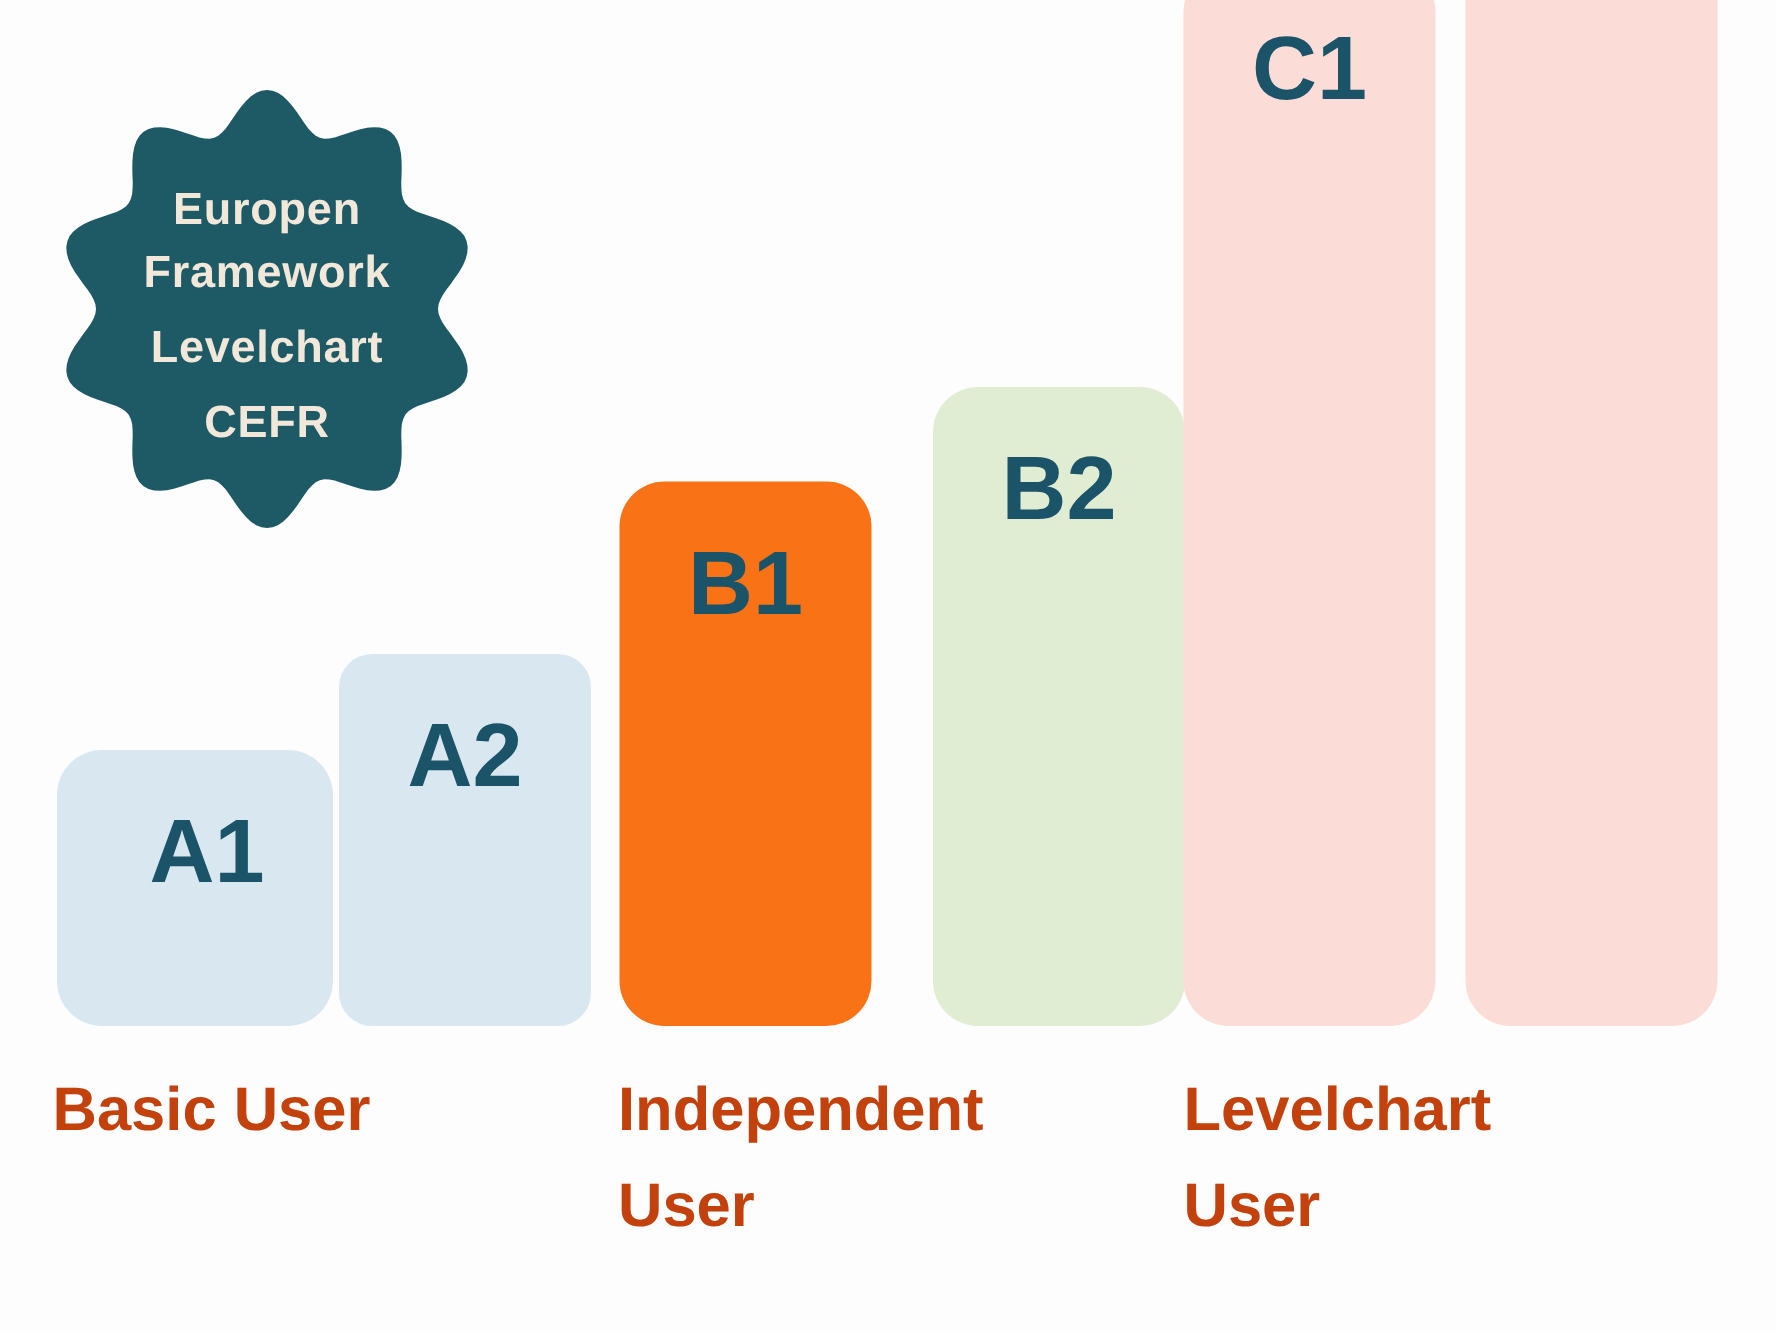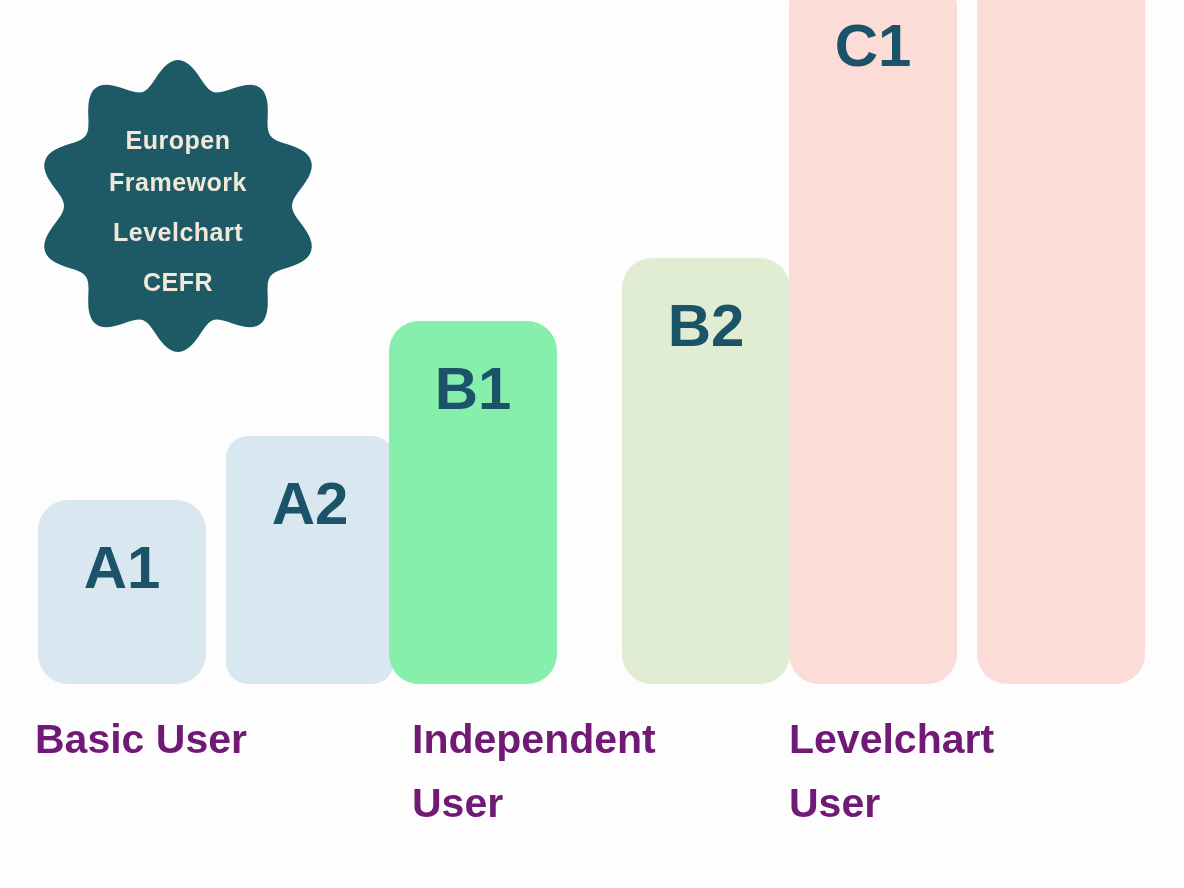--- a/index.html
+++ b/index.html
@@ -25,21 +25,21 @@
     height: 292px;
   }
   .badge svg { position: absolute; left: 0; top: 0; }
   .badge-line {
     position: absolute;
     left: 0;
     width: 100%;
     text-align: center;
     color: #f2e8da;
     font-weight: 700;
-    font-size: 25px;
+    font-size: 30px;
     line-height: 30px;
     letter-spacing: 0.5px;
   }
   .badge-line.l1 { top: 65px; }
   .badge-line.l2 { top: 107px; }
   .badge-line.l3 { top: 157px; }
   .badge-line.l4 { top: 207px; }
 
   
   .bar {
@@ -52,30 +52,30 @@
   .bar .bar-label {
     display: inline-block;
     margin-top: 38px;
     color: #1b5369;
     font-weight: 700;
     font-size: 60px;
     line-height: 1;
   }
   .bar.pos-0 { left: 38px;  background: #d9e7f1; }
   .bar.pos-1 { left: 226px; background: #d9e7f1; }
-  .bar.pos-2 { left: 389px; background: #86efac; text-align: center; }
+  .bar.pos-2 { left: 413px; background: #f97316; text-align: center; }
   .bar.pos-3 { left: 601px; background: #e0edd3; }
   .bar.pos-4 { left: 789px; background: #fcdcd6; }
   .bar.pos-5 { left: 977px; background: #fcdcd6; }
 
   
   .group-label {
     position: absolute;
     top: 707px;
-    color: #701a75;
+    color: #c2410c;
     font-weight: 700;
     font-size: 41px;
     line-height: 64px;
   }
   .group-label.g0 { left: 35px;  width: 330px; }
   .group-label.g1 { left: 412px; width: 310px; }
   .group-label.g2 { left: 789px; width: 280px; }
 </style>
 </head>
 <body>
@@ -85,21 +85,21 @@
   <div class="badge">
     <svg width="280" height="292" viewBox="0 0 280 292">
       <path id="badge-path" d="M254.0 146.0L254.4 149.2L255.6 152.4L257.4 155.7L259.8 159.2L262.6 162.9L265.4 166.8L268.2 170.9L270.6 175.0L272.4 179.2L273.5 183.3L273.8 187.3L273.1 191.1L271.6 194.6L269.1 197.7L265.8 200.4L262.0 202.7L257.7 204.7L253.2 206.4L248.7 207.9L244.4 209.3L240.4 210.7L237.1 212.3L234.3 214.2L232.2 216.5L230.8 219.3L229.9 222.6L229.6 226.4L229.5 230.6L229.7 235.2L229.8 240.0L229.7 244.9L229.3 249.7L228.4 254.1L227.0 258.1L225.0 261.5L222.3 264.1L219.0 266.0L215.3 267.0L211.2 267.2L206.8 266.8L202.2 265.8L197.7 264.5L193.2 263.0L189.0 261.6L185.1 260.4L181.5 259.7L178.2 259.5L175.2 260.1L172.5 261.5L170.0 263.6L167.5 266.4L165.1 269.7L162.5 273.5L159.9 277.4L157.0 281.2L154.0 284.7L150.7 287.8L147.2 290.1L143.7 291.5L140.0 292.0L136.3 291.5L132.8 290.1L129.3 287.8L126.0 284.7L123.0 281.2L120.1 277.4L117.5 273.5L114.9 269.7L112.5 266.4L110.0 263.6L107.5 261.5L104.8 260.1L101.8 259.5L98.5 259.7L94.9 260.4L91.0 261.6L86.8 263.0L82.3 264.5L77.8 265.8L73.3 266.8L68.8 267.2L64.7 267.0L61.0 266.0L57.7 264.1L55.0 261.5L53.0 258.1L51.6 254.1L50.7 249.7L50.3 244.9L50.2 240.0L50.3 235.2L50.5 230.6L50.4 226.4L50.1 222.6L49.2 219.3L47.8 216.5L45.7 214.2L42.9 212.3L39.6 210.7L35.6 209.3L31.3 207.9L26.8 206.4L22.3 204.7L18.0 202.7L14.2 200.4L10.9 197.7L8.4 194.6L6.9 191.1L6.2 187.3L6.5 183.3L7.6 179.2L9.4 175.0L11.8 170.9L14.6 166.8L17.4 162.9L20.2 159.2L22.6 155.7L24.4 152.4L25.6 149.2L26.0 146.0L25.6 142.8L24.4 139.6L22.6 136.3L20.2 132.8L17.4 129.1L14.6 125.2L11.8 121.1L9.4 117.0L7.6 112.8L6.5 108.7L6.2 104.7L6.9 100.9L8.4 97.4L10.9 94.3L14.2 91.6L18.0 89.3L22.3 87.3L26.8 85.6L31.3 84.1L35.6 82.7L39.6 81.3L42.9 79.7L45.7 77.8L47.8 75.5L49.2 72.7L50.1 69.4L50.4 65.6L50.5 61.4L50.3 56.8L50.2 52.0L50.3 47.1L50.7 42.3L51.6 37.9L53.0 33.9L55.0 30.5L57.7 27.9L61.0 26.0L64.7 25.0L68.8 24.8L73.2 25.2L77.8 26.2L82.3 27.5L86.8 29.0L91.0 30.4L94.9 31.6L98.5 32.3L101.8 32.5L104.8 31.9L107.5 30.5L110.0 28.4L112.5 25.6L114.9 22.3L117.5 18.5L120.1 14.6L123.0 10.8L126.0 7.3L129.3 4.2L132.8 1.9L136.3 0.5L140.0 0.0L143.7 0.5L147.2 1.9L150.7 4.2L154.0 7.3L157.0 10.8L159.9 14.6L162.5 18.5L165.1 22.3L167.5 25.6L170.0 28.4L172.5 30.5L175.2 31.9L178.2 32.5L181.5 32.3L185.1 31.6L189.0 30.4L193.2 29.0L197.7 27.5L202.2 26.2L206.8 25.2L211.2 24.8L215.3 25.0L219.0 26.0L222.3 27.9L225.0 30.5L227.0 33.9L228.4 37.9L229.3 42.3L229.7 47.1L229.8 52.0L229.7 56.8L229.5 61.4L229.6 65.6L229.9 69.4L230.8 72.7L232.2 75.5L234.3 77.8L237.1 79.7L240.4 81.3L244.4 82.7L248.7 84.1L253.2 85.6L257.7 87.3L262.0 89.3L265.8 91.6L269.1 94.3L271.6 97.4L273.1 100.9L273.8 104.7L273.5 108.7L272.4 112.8L270.6 117.0L268.2 121.1L265.4 125.2L262.6 129.1L259.8 132.8L257.4 136.3L255.6 139.6L254.4 142.8L254.0 146.0Z" fill="#1d5a66"></path>
     </svg>
     <div class="badge-line l1">Europen</div>
     <div class="badge-line l2">Framework</div>
     <div class="badge-line l3">Levelchart</div>
     <div class="badge-line l4">CEFR</div>
   </div>
 
-  <div class="bar pos-0" style="height: 184px;">
+  <div class="bar pos-0" style="height: 184px; padding-left: 16px;">
     <span class="bar-label">A1</span>
   </div>
   <div class="bar pos-1" style="height: 248px; border-radius: 22px;">
     <span class="bar-label">A2</span>
   </div>
   <div class="bar pos-2" style="height: 363px;">
     <span class="bar-label">B1</span>
   </div>
   <div class="bar pos-3" style="height: 426px; margin-left: 21px;">
     <span class="bar-label">B2</span>

